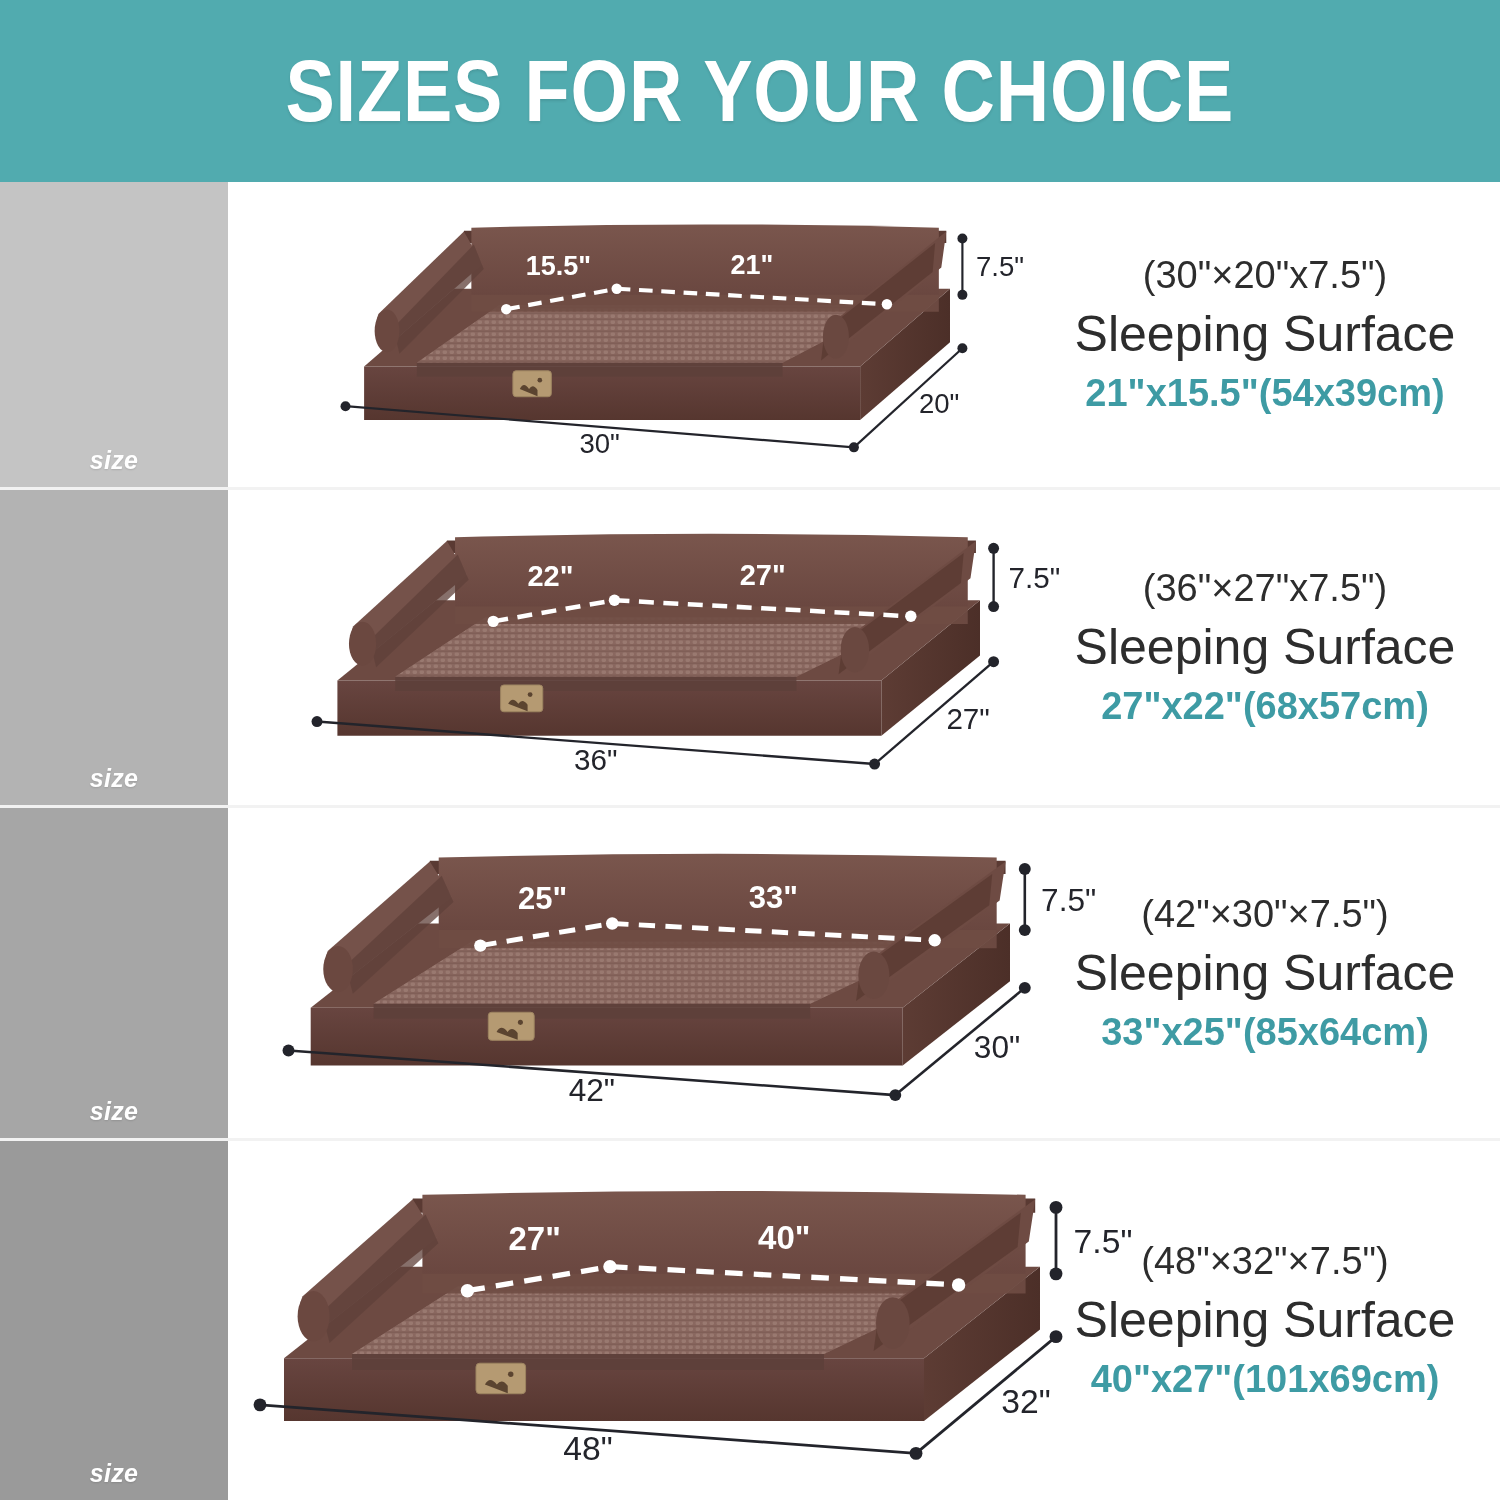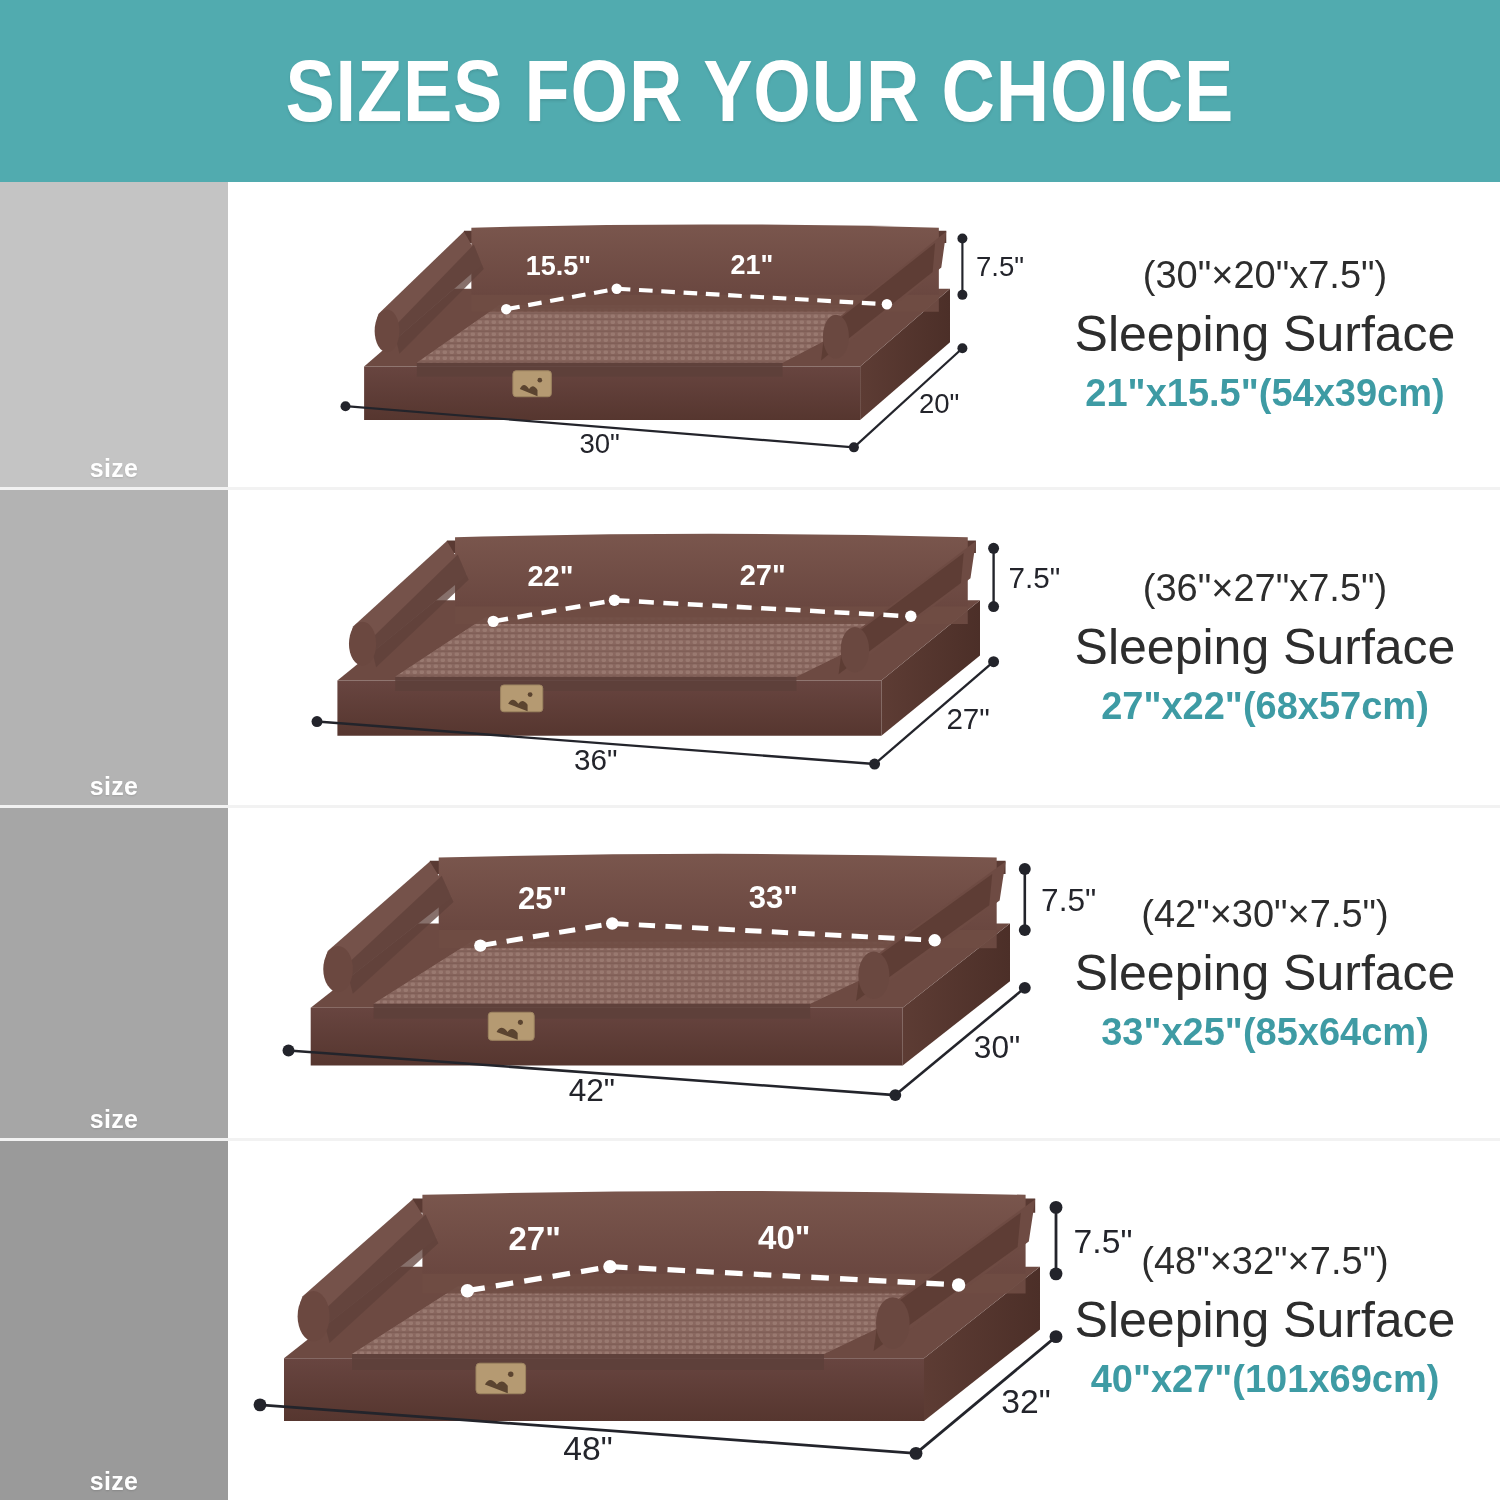--- a/index.html
+++ b/index.html
@@ -38,22 +38,23 @@
     box-shadow:0 1px 1px rgba(0,0,0,0.05);
   }
 
   .size-cell {
     position:absolute; left:0; top:0; width:228px; height:100%;
     display:flex; align-items:flex-end; justify-content:center;
   }
   .size-cell .sz-label {
     color:#ffffff; font-weight:bold; font-size:25px;
     letter-spacing:0.3px;
-    padding-bottom:4px;
+    padding-bottom:12px;
     text-shadow:0 1px 2px rgba(0,0,0,0.12);
+    font-style:italic;
   }
 
   .bed-cell { position:absolute; top:0; height:100%; }
   .bed-cell svg { display:block; width:100%; height:100%; overflow:visible; }
 
   .spec-cell {
     position:absolute; right:0; top:0; height:100%;
     width:470px;
     display:flex; flex-direction:column; align-items:center; justify-content:center;
   }

